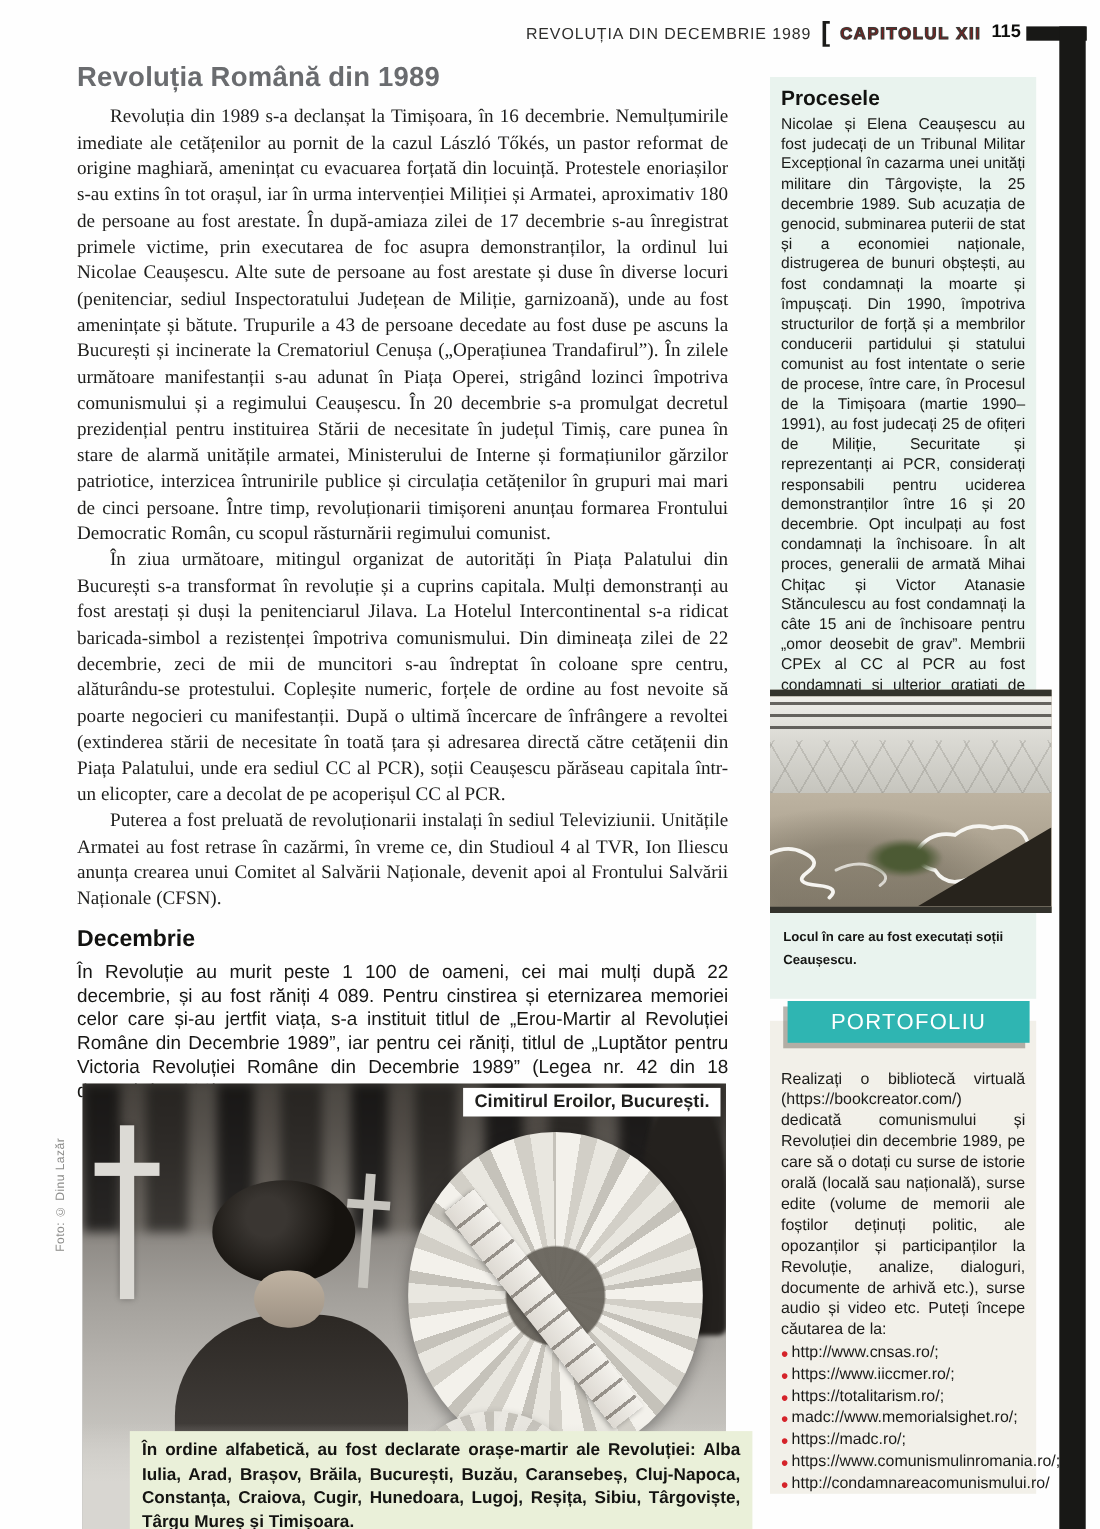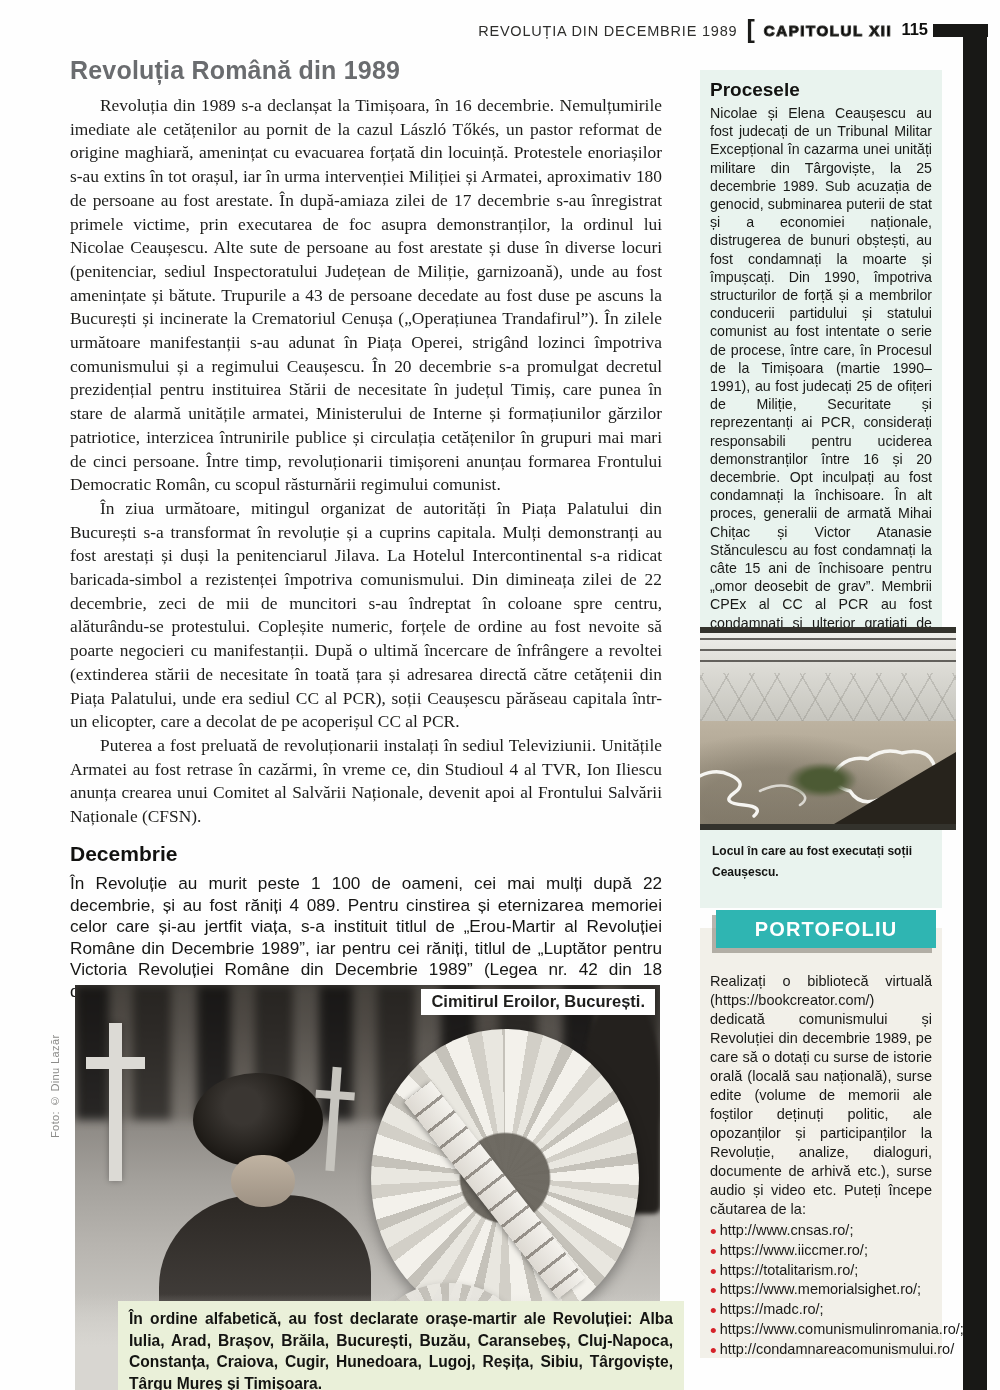--- a/index.html
+++ b/index.html
@@ -7,21 +7,21 @@
   .page {
     position: relative; width: 1000px; height: 1390px;
     background: #fefefe; overflow: hidden;
     font-family: "Liberation Sans", sans-serif;
   }
 
   
   .header { position:absolute; top:19px; right:72px; display:flex; align-items:flex-end; gap:9px; color:#2e2e2c; }
   .header .kicker { font-size:14.5px; letter-spacing:.8px; }
   .header .bracket { font-size:25px; font-weight:700; line-height:20px; color:#1b1b19; }
-  .header .chapter { font-size:15px; font-weight:700; letter-spacing:1.6px; color:#000000;
+  .header .chapter { font-size:15px; font-weight:700; letter-spacing:1.6px; color:#7f1d1d;
                      -webkit-text-stroke:1.1px #3a3a37; text-shadow:0 0 1px #3a3a37; }
   .header .pagenum { font-size:16.5px; font-weight:700; color:#0e0e0c; }
   .bar-top   { position:absolute; left:933px; top:24px; width:55px; height:13px; background:#181816; }
   .bar-right { position:absolute; left:963px; top:24px; width:24px; height:1366px; background:#181816; }
 
   
   .article-title { position:absolute; left:70px; top:56px; font-size:25px; font-weight:700; color:#6a6c6f; letter-spacing:.2px; }
   .article-body  { position:absolute; left:70px; top:94px; width:592px;
                    font-family:"Liberation Serif", serif; font-size:17.4px; line-height:23.7px;
                    color:#1d1d1b; text-align:justify; }
@@ -92,21 +92,21 @@
   .sp-chalk { position:absolute; left:0; top:88px; width:256px; height:103px; }
   .sp-dark { position:absolute; right:0; bottom:0; width:122px; height:72px; background:#27231c;
              clip-path:polygon(100% 0,100% 100%,0 100%); }
   .sp-weeds { position:absolute; left:86px; bottom:26px; width:72px; height:36px;
               background:radial-gradient(ellipse at center,#4c5a34 0 40%,rgba(76,90,52,0) 70%); filter:blur(1px); }
   .sidebar-photo-caption { position:absolute; left:712px; top:841px; width:220px;
                            font-size:12px; font-weight:700; line-height:21px; color:#141412; }
   .sidebar-portofoliu { position:absolute; left:700px; top:928px; width:242px; height:430px;
                         background:#f2f0e9; padding:44px 10px 10px; }
   .portofoliu-banner { position:absolute; left:716px; top:910px; width:220px; height:38px;
-                       background:#2fb5b2; color:#fff; font-size:20px; font-weight:700; letter-spacing:1.2px;
+                       background:#2fb5b2; color:#fff; font-size:20px; font-weight:400; letter-spacing:1.2px;
                        text-align:center; line-height:38px; box-shadow:-4px 5px 0 rgba(125,120,110,.55); z-index:2; }
   .portofoliu-text { font-size:14.5px; line-height:19px; color:#191917; text-align:justify; margin-bottom:2px; }
   .link-item { font-size:14.5px; line-height:19.8px; color:#191917; }
   .link-item .bullet { color:#d5232a; font-size:19px; line-height:0; vertical-align:-3px; margin-right:3px; }
 </style>
 </head>
 <body>
 
 <div class="page">
 
@@ -167,20 +167,20 @@
   </div>
   <div class="sidebar-photo-caption">Locul în care au fost executați soții Ceaușescu.</div>
 
   <div class="portofoliu-banner">PORTOFOLIU</div>
   <aside class="sidebar-portofoliu">
     <p class="portofoliu-text">Realizați o bibliotecă virtuală (https://bookcreator.com/) dedicată comunismului și Revoluției din decembrie 1989, pe care să o dotați cu surse de istorie orală (locală sau națională), surse edite (volume de memorii ale foștilor deținuți politic, ale opozanților și participanților la Revoluție, analize, dialoguri, documente de arhivă etc.), surse audio și video etc. Puteți începe căutarea de la:</p>
     <div class="link-list">
       <div class="link-item"><span class="bullet">•</span><span>http://www.cnsas.ro/;</span></div>
       <div class="link-item"><span class="bullet">•</span><span>https://www.iiccmer.ro/;</span></div>
       <div class="link-item"><span class="bullet">•</span><span>https://totalitarism.ro/;</span></div>
-      <div class="link-item"><span class="bullet">•</span><span>https://www.memorialsighet.ro/;</span></div>
+      <div class="link-item"><span class="bullet">•</span><span>madc://www.memorialsighet.ro/;</span></div>
       <div class="link-item"><span class="bullet">•</span><span>https://madc.ro/;</span></div>
       <div class="link-item"><span class="bullet">•</span><span>https://www.comunismulinromania.ro/;</span></div>
       <div class="link-item"><span class="bullet">•</span><span>http://condamnareacomunismului.ro/</span></div>
     </div>
   </aside>
 
 </div>
 
 </body></html>

